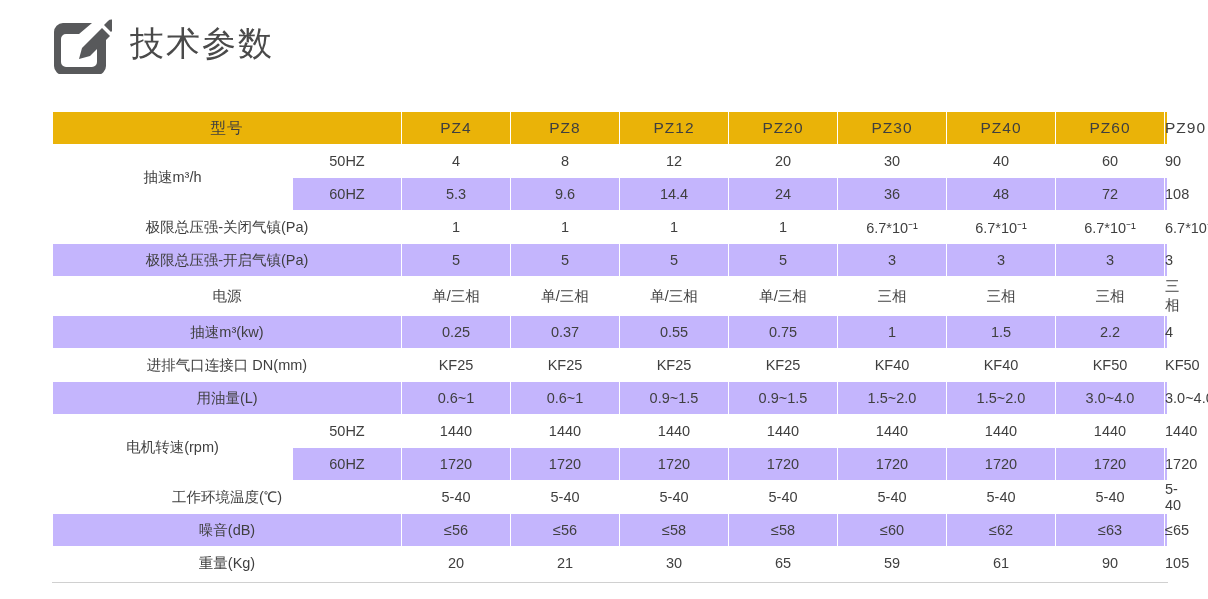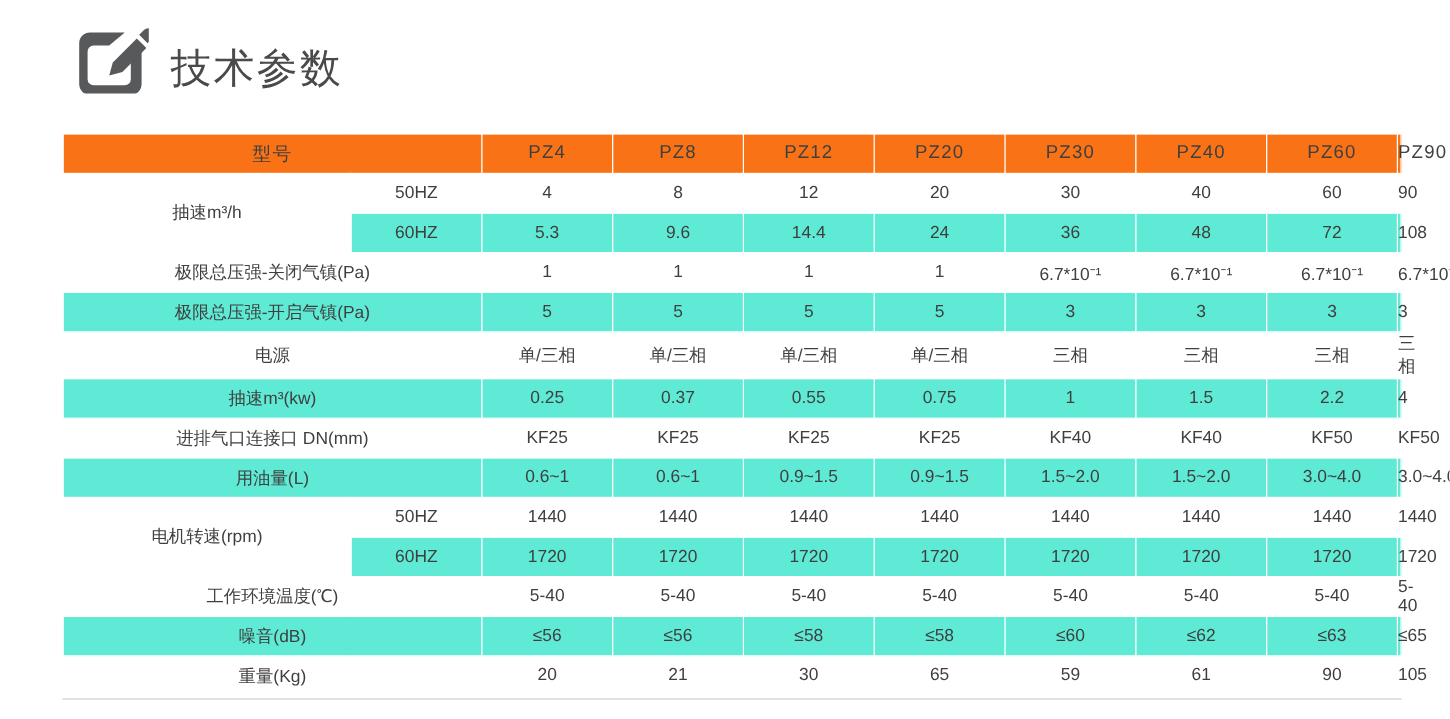--- a/index.html
+++ b/index.html
@@ -16,25 +16,24 @@
   }
   .page {
     position: relative;
     width: 1208px;
     height: 599px;
   }
 
   
   .header {
     display: flex;
-    align-items: flex-end;
+    align-items: center;
     padding: 12px 0 0 52px;
     height: 78px;
     box-sizing: border-box;
-    margin-left: 12px;
   }
   .header-icon {
     width: 60px;
     height: 58px;
     flex: 0 0 auto;
     margin-right: 18px;
   }
   .header-title {
     font-size: 34px;
     color: #4a4a4a;
@@ -65,29 +64,29 @@
     padding: 0;
     height: 32px;
     font-weight: normal;
     color: #3f3f3f;
   }
   
   col.c-label { width: 240px; }
   col.c-data  { width: 109px; }
 
   thead th {
-    background: #f97316;
+    background: #eab308;
     color: #ffffff;
     font-size: 15.5px;
     font-weight: bold;
     height: 36px;
     letter-spacing: 1px;
   }
   .row-light td { background: #ffffff; }
-  .row-dark td  { background: #5eead4; }
+  .row-dark td  { background: #c4b5fd; }
 
   td.label {
     color: #3f3f3f;
     font-size: 14.5px;
     margin-top: 40px;
   }
   td.label-main {
     font-size: 14.5px;
   }
   td.sub {

